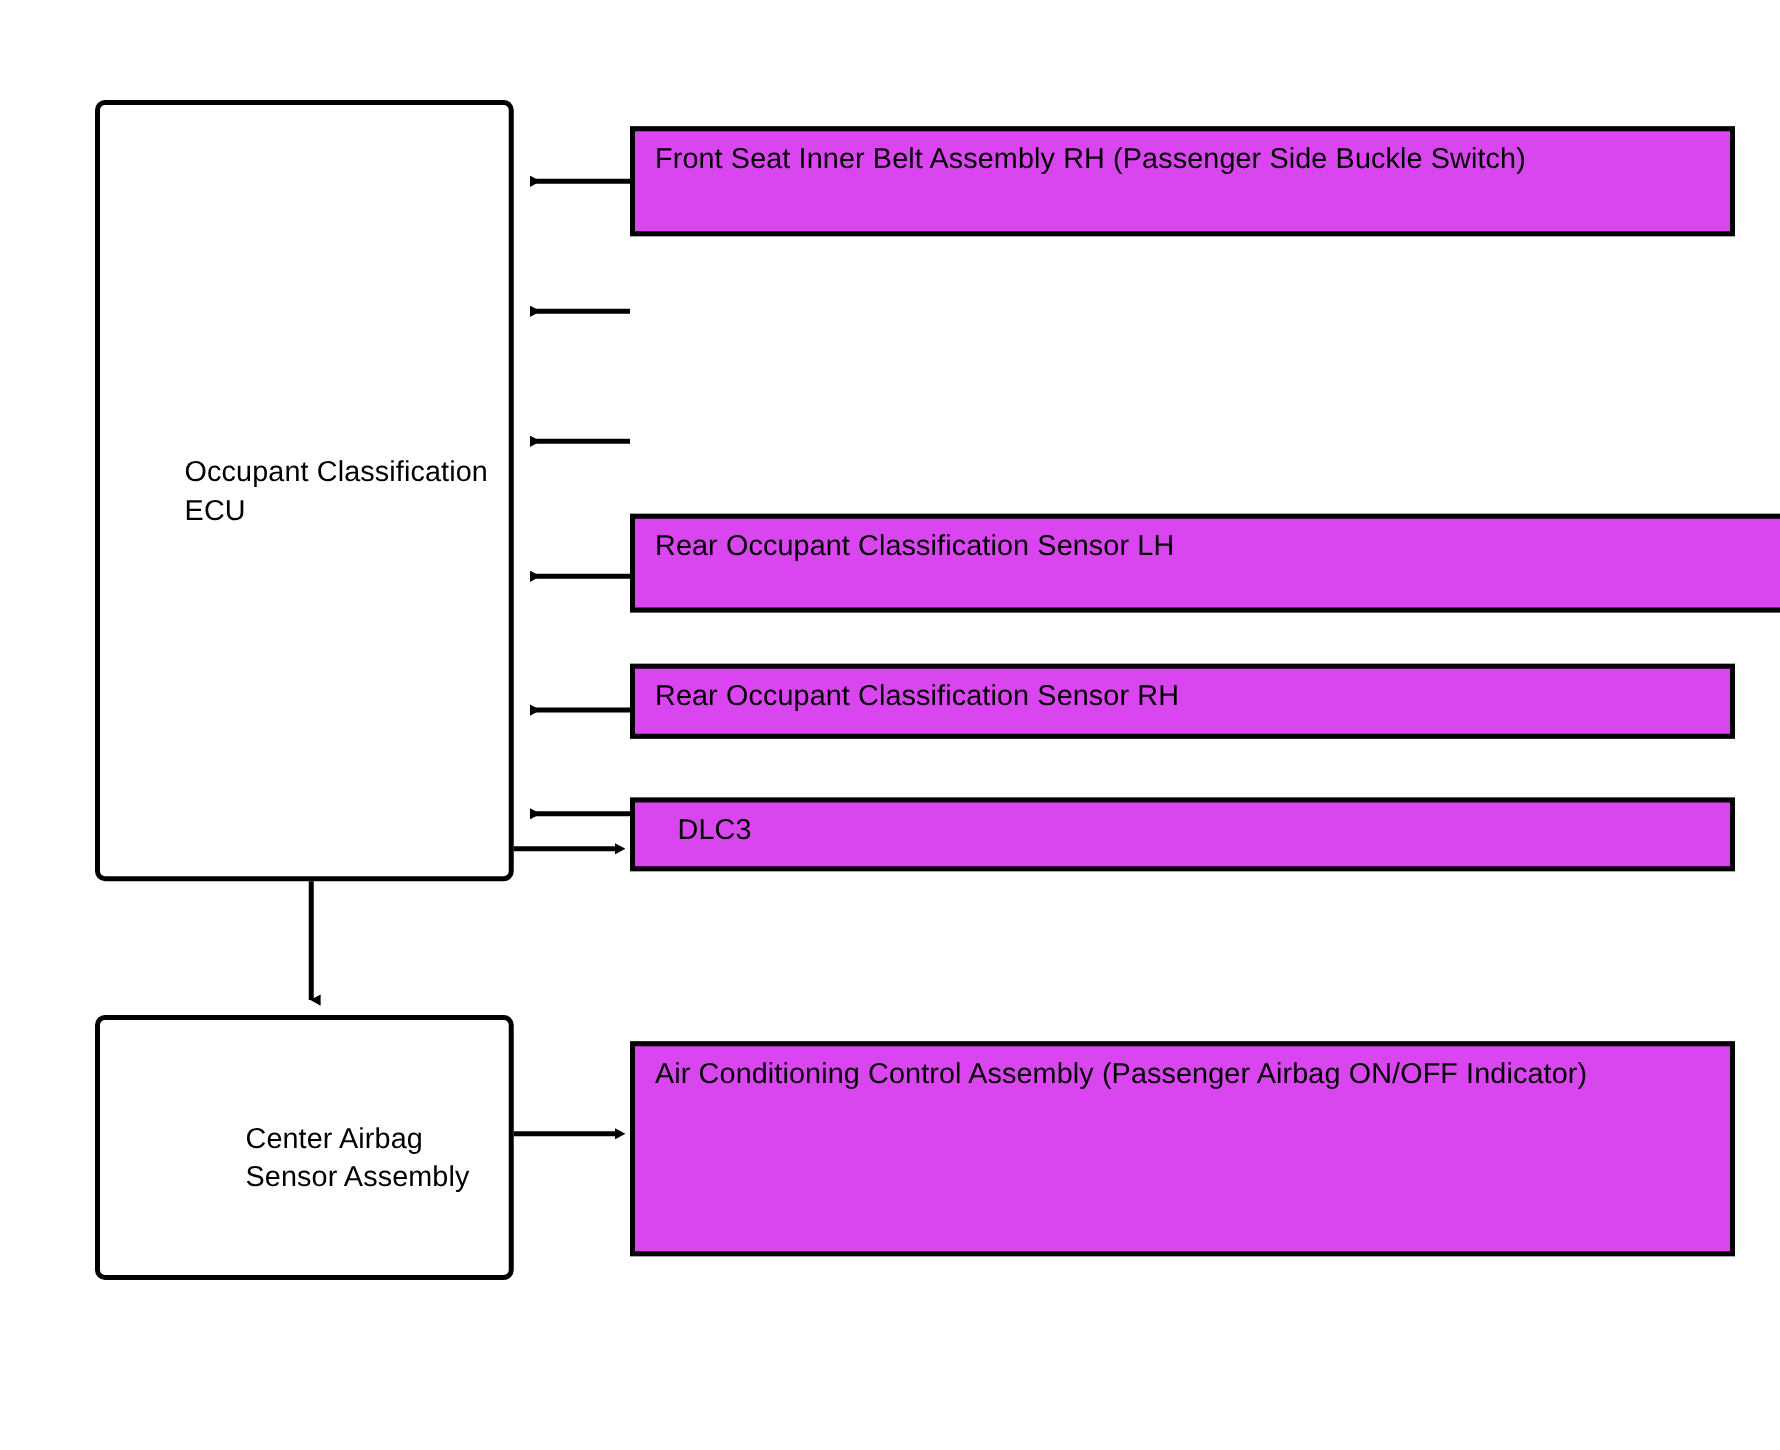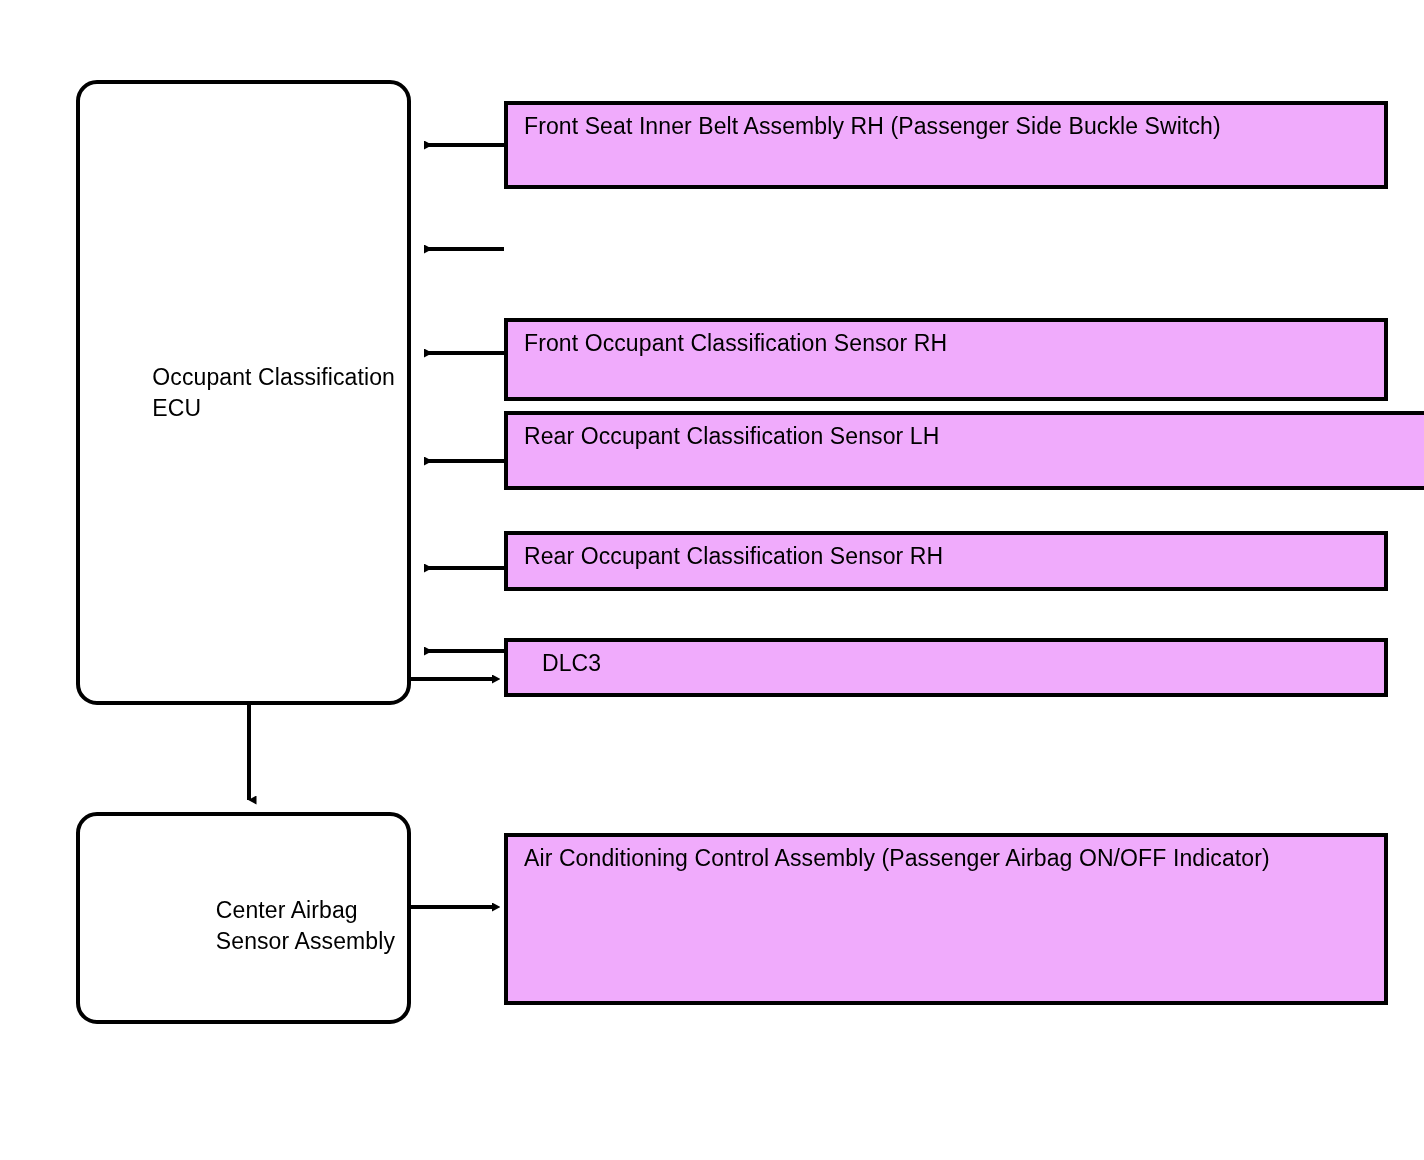--- a/index.html
+++ b/index.html
@@ -17,41 +17,41 @@
     width: 1424px;
     height: 1160px;
     background: #ffffff;
     overflow: hidden;
   }
   
   .node-round {
     position: absolute;
     box-sizing: border-box;
     border: 4px solid #000000;
-    border-radius: 21px;
+    border-radius: 8px;
     background: #ffffff;
     display: flex;
     align-items: center;
-    justify-content: flex-end;
+    justify-content: center;
     padding-left: 37px;
   }
   .node-round .node-label {
     padding-left: 26px;
     padding-right: 12px;
     font-size: 23px;
     line-height: 31px;
     white-space: pre-line;
     letter-spacing: 0.1px;
   }
   
   .node-rect {
     position: absolute;
     box-sizing: border-box;
     border: 4px solid #000000;
-    background: #f0abfc;
+    background: #d946ef;
   }
   .node-rect .node-label {
     position: absolute;
     top: 6px;
     left: 16px;
     right: 10px;
     font-size: 23px;
     line-height: 31px;
     letter-spacing: 0.1px;
   }
@@ -105,23 +105,20 @@
   <div class="node-round" style="left:76px; top:80px; width:335px; height:625px;">
     <div class="node-label">Occupant Classification
 ECU</div>
   </div>
 
   <div class="node-rect" style="left:504px; top:101px; width:884px; height:88px;">
     <div class="node-label">Front Seat Inner Belt Assembly RH (Passenger Side Buckle Switch)</div>
   </div>
 
 
-  <div class="node-rect" style="left:504px; top:318px; width:884px; height:83px;">
-    <div class="node-label">Front Occupant Classification Sensor RH</div>
-  </div>
 
   <div class="node-rect" style="left:504px; top:411px; width:989px; height:79px;">
     <div class="node-label">Rear Occupant Classification Sensor LH</div>
   </div>
 
   <div class="node-rect" style="left:504px; top:531px; width:884px; height:60px;">
     <div class="node-label">Rear Occupant Classification Sensor RH</div>
   </div>
 
   <div class="node-rect indented" style="left:504px; top:638px; width:884px; height:59px;">

